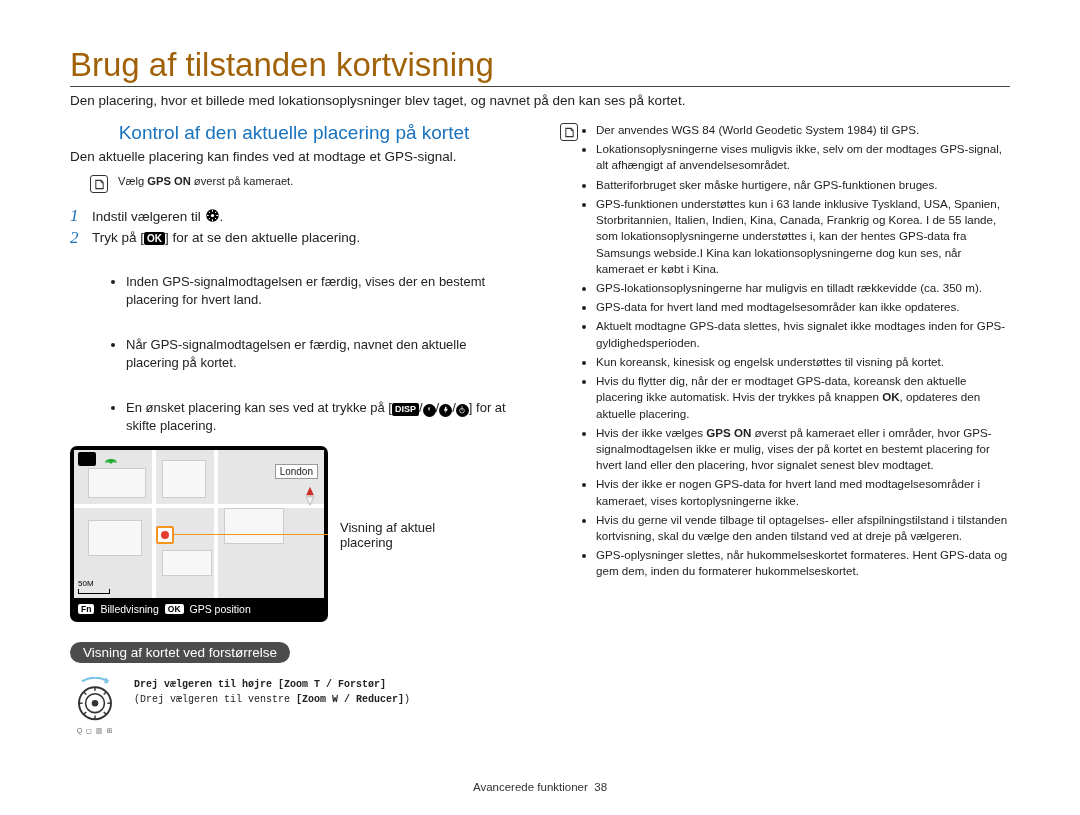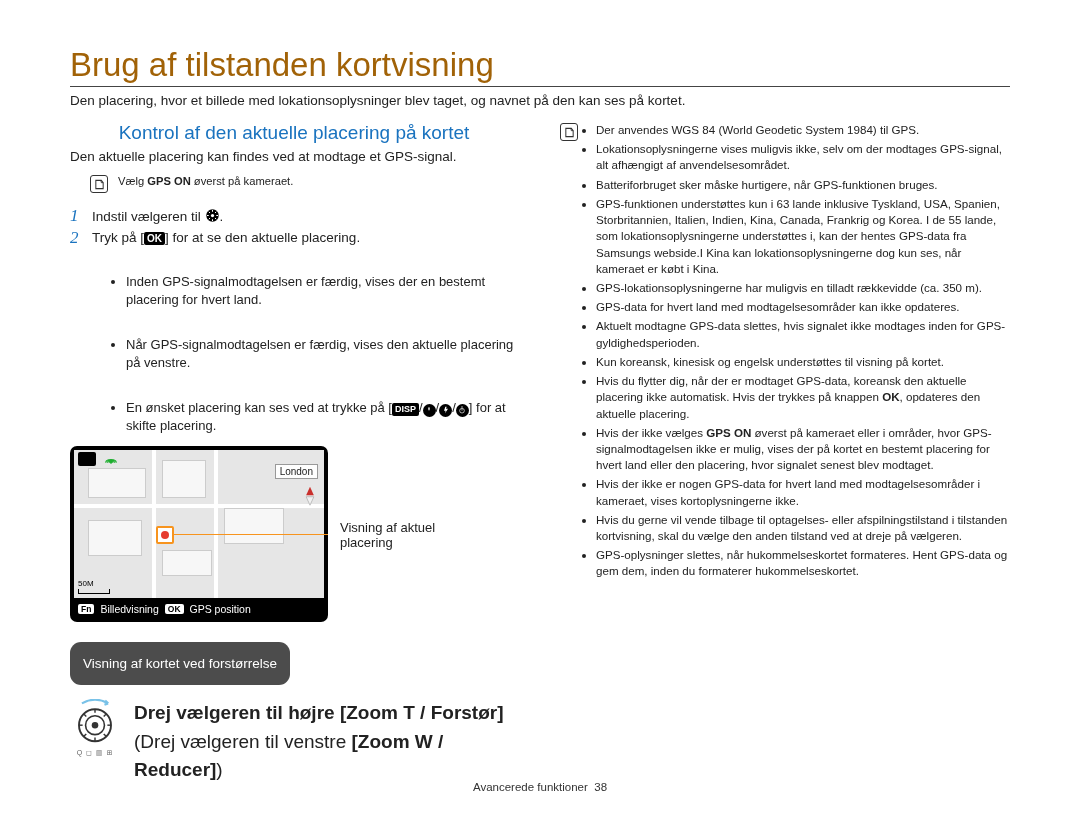--- a/index.html
+++ b/index.html
@@ -181,29 +181,29 @@
     position:absolute; left:270px; top:74px; font-size:13px;
     width:160px;
   }
   .callout-line {
     position:absolute; left:104px; top:88px; width:164px; height:1px; background:#f7941e;
   }
   .lozenge-heading {
     display:inline-block;
     background:#4c4c4c; color:#fff;
     border-radius:11px;
-    padding:14px 13px;
+    padding:3px 13px;
     font-size:13.5px;
     margin: 6px 0 14px 0;
   }
   .dial-row { display:flex; align-items:flex-start; gap:14px; }
   .dial-icon { width:50px; flex:none; display:flex; flex-direction:column; align-items:center; gap:2px;}
   .dial-svg-wrap { position:relative; width:44px; height:48px; }
   .dial-tiny { font-size:7px; color:#666; letter-spacing:1px;}
-  .dial-text { font-size:19px; line-height:1.5; }
+  .dial-text { font-size:10px; line-height:1.5;font-family:Liberation Mono, monospace; }
   .right-note-list {
     list-style: disc;
     padding-left: 18px;
     font-size: 11.6px;
     line-height: 1.4;
   }
   .right-note-list li { margin-bottom: 3px; }
   .right-note-wrap {
     display:flex; align-items:flex-start;
   }
@@ -244,21 +244,21 @@
               <circle cx="12" cy="12" r="10" fill="#000"></circle>
               <path d="M12 3v3M12 18v3M3 12h3M18 12h3M6 6l2 2M16 16l2 2M18 6l-2 2M8 16l-2 2" stroke="#fff" stroke-width="1.6"></path>
               <circle cx="12" cy="12" r="2.6" fill="#fff"></circle>
             </svg>
         </span>.
       </li>
       <li>
         <span>Tryk på [</span><span class="ok-icon">OK</span><span>] for at se den aktuelle placering.</span>
         <ul class="sub-bullets">
           <li>Inden GPS-signalmodtagelsen er færdig, vises der en bestemt placering for hvert land.</li>
-          <li>Når GPS-signalmodtagelsen er færdig, vises den aktuelle placering på venstre.</li>
+          <li>Når GPS-signalmodtagelsen er færdig, navnet den aktuelle placering på kortet.</li>
           <li>
             <span>En ønsket placering kan ses ved at trykke på [</span><span class="disp-icon">DISP</span>/<span class="black-circle">
                 <svg viewBox="0 0 24 24">
                   <path d="M12 2c3 4 3 8 0 12-3-4-3-8 0-12z"></path>
                 </svg>
               </span>/<span class="black-circle">
                 <svg viewBox="0 0 24 24">
                   <path d="M10 2l-4 12h5l-2 8 9-14h-6l2-6z"></path>
                 </svg>
               </span>/<span class="black-circle">

